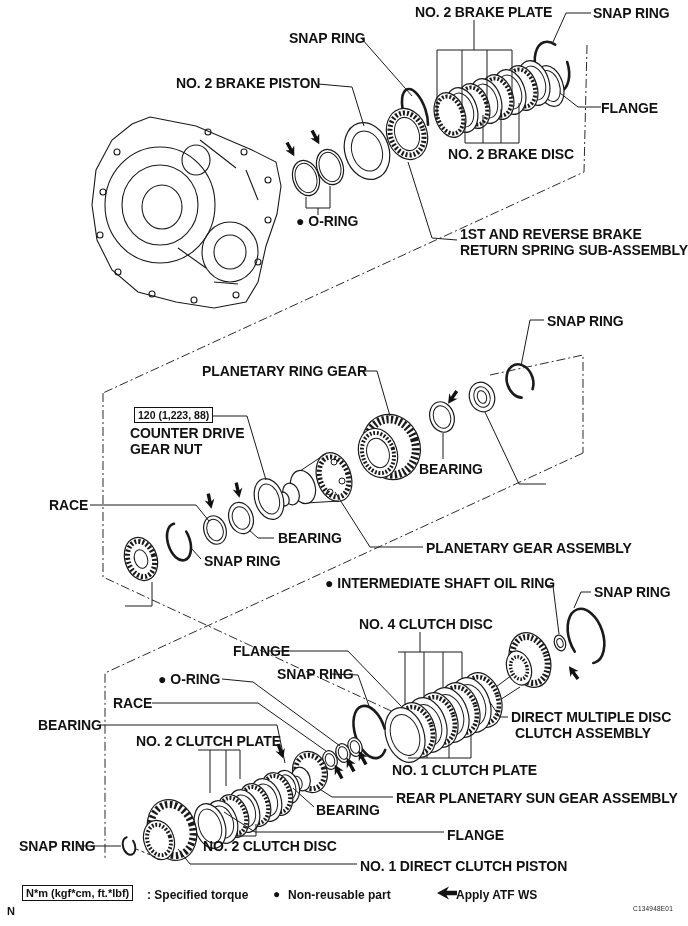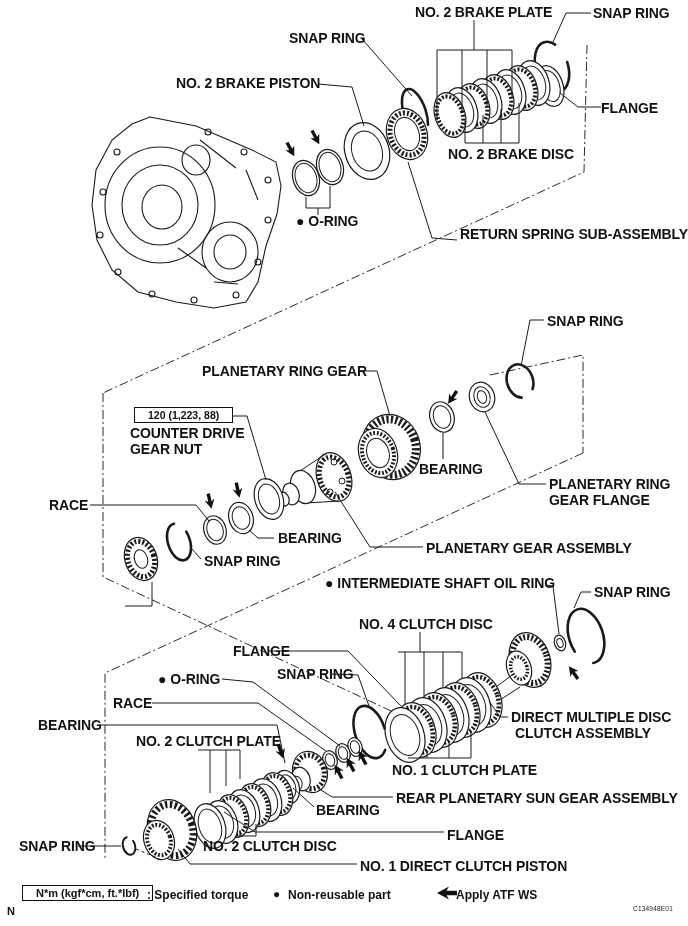--- a/index.html
+++ b/index.html
@@ -11,21 +11,21 @@
   .rg{fill:#fff;stroke:#1a1a1a;stroke-width:1.2;}
   .in{fill:none;stroke:#1a1a1a;stroke-width:1;}
   .tx{fill:none;stroke:#1a1a1a;}
   .sn{fill:none;stroke:#1a1a1a;stroke-width:2.6;stroke-linecap:round;}
   .ldg{fill:none;stroke:#1a1a1a;stroke-width:1;}
   .arg{fill:#111;stroke:none;}
   .lbl{position:absolute;white-space:nowrap;font-size:14px;font-weight:700;
        letter-spacing:-0.1px;line-height:16px;}
   .blt{margin-right:4px;}
   .torque-box{position:absolute;border:1.6px solid #111;font-size:10.5px;font-weight:700;
-       padding:1px 13px;white-space:nowrap;line-height:12px;background:#fff;}
+       padding:1px 3px;white-space:nowrap;line-height:12px;background:#fff;}
   .lg{position:absolute;white-space:nowrap;font-size:12px;font-weight:700;}
   .ftN{position:absolute;font-size:11px;font-weight:700;}
   .code{position:absolute;font-size:6.5px;font-weight:400;letter-spacing:0.2px;color:#222;}
 </style>
 </head>
 <body>
 
 <div class="page">
 
 <svg class="art" width="688" height="926" viewBox="0 0 688 926">
@@ -255,34 +255,31 @@
 </svg>
 
 <div class="lbl" style="left:415px;top:4px">NO. 2 BRAKE PLATE</div>
 <div class="lbl" style="left:593px;top:5px">SNAP RING</div>
 <div class="lbl" style="left:289px;top:30px">SNAP RING</div>
 <div class="lbl" style="left:176px;top:75px">NO. 2 BRAKE PISTON</div>
 <div class="lbl" style="left:601px;top:100px">FLANGE</div>
 <div class="lbl" style="left:448px;top:146px">NO. 2 BRAKE DISC</div>
 <div class="lbl" style="left:296px;top:213px"><span class="blt">●</span><span>O-RING</span></div>
 <div class="lbl" style="left:460px;top:226px">
+  <div>1ST AND REVERSE BRAKE</div>
   <div>RETURN SPRING SUB-ASSEMBLY</div>
 </div>
 <div class="lbl" style="left:547px;top:313px">SNAP RING</div>
 <div class="lbl" style="left:202px;top:363px">PLANETARY RING GEAR</div>
 <div class="torque-box" style="left:134px;top:407px">120 (1,223, 88)</div>
 <div class="lbl" style="left:130px;top:425px">
   <div>COUNTER DRIVE</div>
   <div>GEAR NUT</div>
 </div>
 <div class="lbl" style="left:419px;top:461px">BEARING</div>
-<div class="lbl" style="left:549px;top:476px">
-  <div>PLANETARY RING</div>
-  <div>GEAR FLANGE</div>
-</div>
 <div class="lbl" style="left:49px;top:497px">RACE</div>
 <div class="lbl" style="left:278px;top:530px">BEARING</div>
 <div class="lbl" style="left:204px;top:553px">SNAP RING</div>
 <div class="lbl" style="left:426px;top:540px">PLANETARY GEAR ASSEMBLY</div>
 <div class="lbl" style="left:325px;top:575px"><span class="blt">●</span><span>INTERMEDIATE SHAFT OIL RING</span></div>
 <div class="lbl" style="left:594px;top:584px">SNAP RING</div>
 <div class="lbl" style="left:359px;top:616px">NO. 4 CLUTCH DISC</div>
 <div class="lbl" style="left:233px;top:643px">FLANGE</div>
 <div class="lbl" style="left:158px;top:671px"><span class="blt">●</span><span>O-RING</span></div>
 <div class="lbl" style="left:277px;top:666px">SNAP RING</div>

